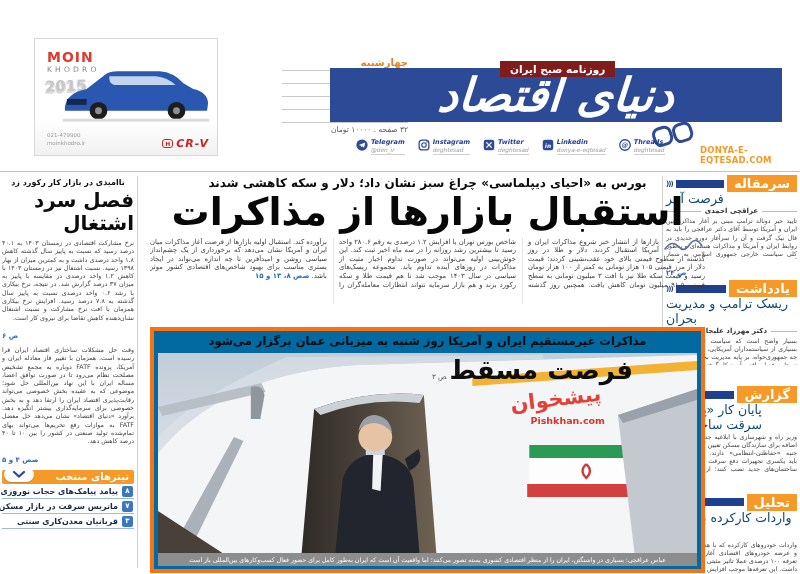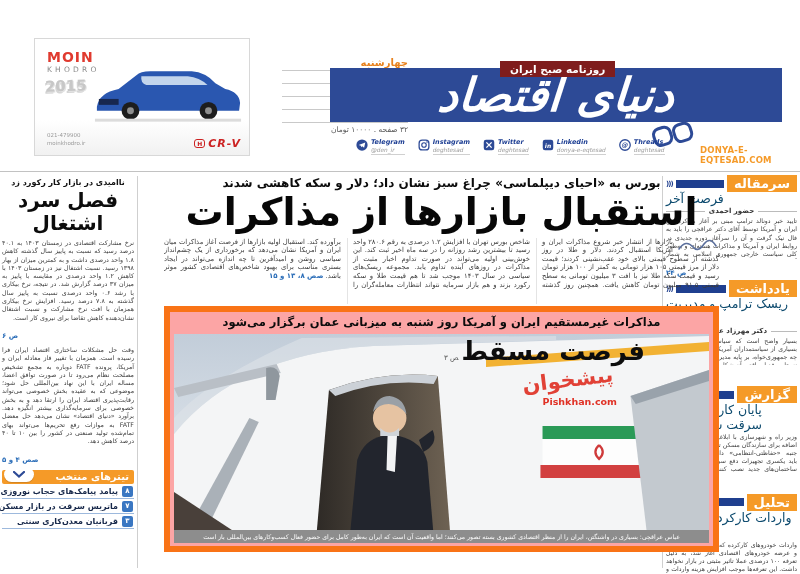--- a/index.html
+++ b/index.html
@@ -6,21 +6,21 @@
   body {
     width: 800px; height: 574px; overflow: hidden; position: relative;
     background: #fff; direction: rtl;
     font-family: "DejaVu Sans", sans-serif; color: #222;
   }
 
   
   .header { position: absolute; inset: 0 0 auto 0; height: 172px; border-bottom: 1px solid #c2c2c2; background:#fff; z-index: 5;}
 
   
-  .ad { position: absolute; left: 34px; top: 38px; width: 216px; height: 118px;
+  .ad { position: absolute; left: 34px; top: 38px; width: 184px; height: 118px;
         border: 1px solid #d8d8d8; direction: ltr; background: linear-gradient(#fff 70%, #f1f1f1); overflow: hidden; }
   .ad-moin { display:block; color: #e03a2f; font-weight: bold; font-size: 14px; letter-spacing: 1px; }
   .ad-khodro { display:block; color: #8a8a8a; font-size: 7.5px; letter-spacing: 3.2px; }
   .ad-brand { position: absolute; left: 12px; top: 10px; }
   .ad-year { position: absolute; left: 10px; top: 38px; font-size: 15px; font-weight: bold; color: #c7c7c7;
              text-shadow: 1px 1px 0 #e3e3e3, -1px 2px 0 #d5d5d5; transform: rotate(-2deg); }
   .ad-contact { position: absolute; left: 12px; bottom: 8px; font-size: 5.5px; color: #9a9a9a; line-height: 1.5; }
   .ad-car { position: absolute; right: 2px; top: 16px; width: 158px; height: 78px; }
   .ad-model { position: absolute; right: 8px; bottom: 5px; display: flex; align-items: center; gap: 3px; }
   .honda-mark { width: 11px; height: 9px; border: 1.5px solid #cc2222; border-radius: 3px; color: #cc2222;
@@ -51,21 +51,21 @@
   .website { position: absolute; left: 700px; top: 145px; direction: ltr; color: #f59a28;
              font-size: 8.5px; font-weight: bold; letter-spacing: 0.2px; }
 
   
   .vdiv { position: absolute; top: 176px; bottom: 6px; width: 1px; background: #cfcfcf; }
   .vdiv-l { left: 137px; } .vdiv-r { left: 662px; }
 
   
   .col-left { position: absolute; left: 2px; top: 178px; width: 132px; }
   .ls-kicker { font-size: 8px; font-weight: bold; text-align: center; color: #111; }
-  .ls-title { font-size: 20px; font-weight: bold; text-align: center; line-height: 1.15; color: #0c0c0c; margin: 2px 0 4px; }
+  .ls-title { font-size: 20px; font-weight: bold; text-align: right; line-height: 1.15; color: #0c0c0c; margin: 2px 0 4px; }
   .ls-body { font-size: 6.3px; line-height: 1.32; text-align: justify; color: #3d3d3d; }
   .ref { color: #2a6db8; font-weight: bold; font-size: 7px; }
   .ref-line { text-align: left; margin: 1px 0 4px; }
   .sel-bar { margin-top: 3px; background: #f59a28; height: 14px; display: flex; align-items: center;
              justify-content: space-between; padding: 0 5px 0 2px; border-radius: 2px; }
   .sel-label { color: #fff; font-size: 10px; font-weight: bold; }
   .chev { background: #fff; border-radius: 8px; width: 30px; height: 15px; margin-top: -4px;
           display: flex; align-items: center; justify-content: center; box-shadow: 0 1px 1px rgba(0,0,0,0.15); }
   .sel-list { list-style: none; }
   .sel-list li { display: flex; align-items: center; gap: 4px; padding: 2px 1px 1px;
@@ -83,28 +83,28 @@
   .sec-arcs { color: #1f3f8f; font-size: 7px; font-weight: bold; letter-spacing: -1px; }
   .sec-title { text-align: left; font-size: 12.5px; font-weight: normal; color: #0c4a6e; line-height: 1.15; margin: 3px 0 1px; }
   .author { display: flex; align-items: center; gap: 4px; margin-bottom: 2px; }
   .author::before, .author::after { content: ""; flex: 1; border-top: 1px solid #bbb; }
   .author span { font-size: 7px; font-weight: bold; color: #333; }
   .sec-body { font-size: 6.2px; line-height: 1.3; text-align: justify; color: #3d3d3d; overflow: hidden; }
   .b1 { max-height: 42px; } .b2 { max-height: 28px; } .b3 { max-height: 40px; }
   .b4 { max-height: 44px; }
 
   
-  .col-center { position: absolute; left: 141px; top: 176px; width: 578px; padding-left: 23px; }
+  .col-center { position: absolute; left: 127px; top: 176px; width: 578px; padding-left: 23px; }
   .c-kicker { text-align: center; font-size: 12px; font-weight: bold; color: #0c0c0c; }
   .c-headline { text-align: center; font-size: 38px; font-weight: bold; color: #070707; line-height: 1.12; margin-top: 1px; }
   .c-lead { margin-top: 4px; columns: 3; column-gap: 12px; column-rule: 1px solid #e4e4e4;
             font-size: 6.8px; line-height: 1.27; text-align: justify; color: #3a3a3a; height: 66px; overflow: hidden; }
   .sig { float: right; margin: 0 0 1px 4px; }
 
-  .photo-box { margin-top: 2px; height: 246px; border: 6px solid #f97316; position: relative; background: #fca5a5; }
+  .photo-box { margin-top: 23px; height: 246px; border: 4px solid #f97316; position: relative; background: #0369a1; }
   .pb-kicker { text-align: center; font-size: 11.5px; font-weight: bold; color: #0c0c0c; padding: 3px 0 2px; }
   .scene { position: absolute; left: 4px; right: 4px; top: 22px; height: 202px; overflow: hidden; background: #dfe5ea; }
   .scene svg { position: absolute; inset: 0; width: 100%; height: 100%; }
   .pb-head { position: absolute; top: 2px; right: 64px; font-size: 26px; font-weight: bold; color: #0d0d0d; z-index: 3; }
   .pb-ref { font-size: 7px; color: #555; font-weight: normal; margin-right: 5px; }
   .watermark { position: absolute; top: 34px; right: 96px; color: #e03226; font-size: 21px; font-weight: bold;
                transform: rotate(-7deg); z-index: 3; opacity: 0.92; }
   .watermark-site { position: absolute; top: 62px; right: 92px; color: #e03226; font-size: 9.5px;
                     font-weight: bold; direction: ltr; z-index: 3; }
   .caption-bar { position: absolute; left: 4px; right: 4px; bottom: 3px; height: 13px; background: #8d8d8d;
@@ -260,21 +260,21 @@
 <aside class="col-right">
 
   <section class="sec">
     <div class="sec-head">
         <span class="sec-label">سرمقاله</span>
         <span class="sec-bar"></span>
         <span class="sec-arcs">(((</span>
       </div>
     <h3 class="sec-title">فرصت آخر</h3>
     <div class="author">
-        <span>حضور احمدی</span>
+        <span>عراقچی احمدی</span>
       </div>
     <p class="sec-body b1">تایید خبر دونالد ترامپ مبنی بر آغاز مذاکره بین ایران و آمریکا توسط آقای دکتر عراقچی را باید به فال نیک گرفت و آن را سرآغاز دوره جدیدی در روابط ایران و آمریکا و مذاکرات هسته‌ای و به‌طور کلی سیاست خارجی جمهوری اسلامی به شمار آورد.</p>
     <div class="ref-line"><span class="ref">ص ۲۴</span></div>
   </section>
 
   <section class="sec">
     <div class="sec-head">
         <span class="sec-label">یادداشت</span>
         <span class="sec-bar"></span>
         <span class="sec-arcs">(((</span>

